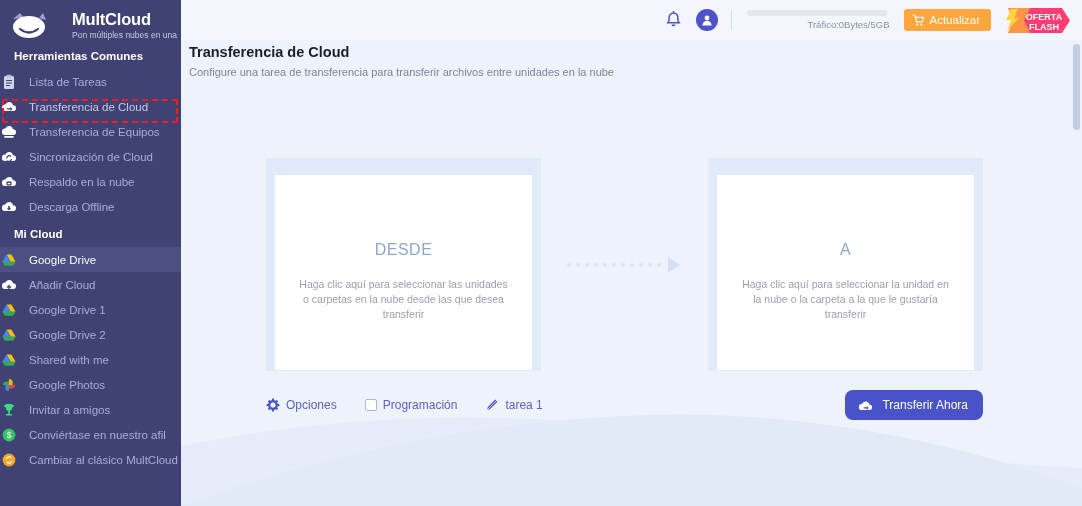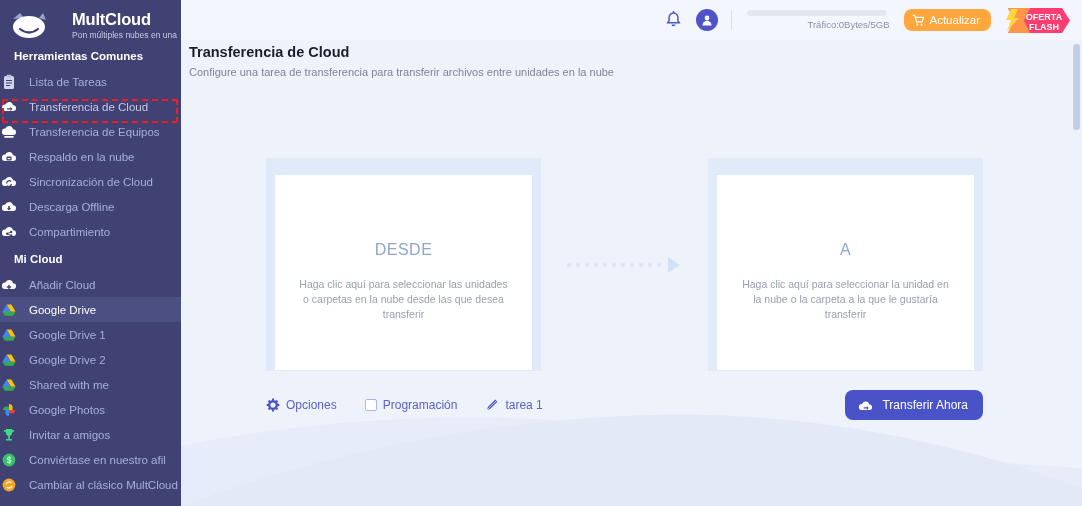--- a/index.html
+++ b/index.html
@@ -73,21 +73,21 @@
   }
   .divider-v { width: 1px; height: 20px; background: #d7dcec; margin: 0 13px; }
   .traffic { width: 145px; text-align: right; }
   .traffic-bar {
     height: 6px; width: 140px; background: #e4e7ef; border-radius: 3px;
     margin: 0 auto 3px;
   }
   .traffic-bar i { display: block; height: 100%; width: 0%; background: #ff9a3c; border-radius: 3px; }
   .traffic-text { font-size: 9.5px; color: #8c90a4; white-space: nowrap; }
   .btn-upgrade {
-    background: #ffa63c; color: #fff; border: none; border-radius: 8px;
+    background: #ffa63c; color: #fff; border: none; border-radius: 3px;
     height: 22px; padding: 0 11px 0 8px;
     font-size: 11.5px; display: flex; align-items: center; cursor: pointer;
     margin-left: 14px; white-space: nowrap;
   }
   .btn-upgrade svg { margin-right: 5px; }
   .flash-badge {
     position: relative; margin-left: 9px; width: 72px; height: 31px; cursor: pointer;
   }
 
   .page-head { position: absolute; top: 44px; left: 8px; }
@@ -203,82 +203,70 @@
             <rect x="4.2" y="13" width="9.6" height="1.7" rx=".8" fill="#ffffff"></rect>
           </svg>
       </span>
       <span class="lbl">Transferencia de Equipos</span>
     </div>
 
     <div class="nav-item">
       <span class="ic">
         <svg width="18" height="18" viewBox="0 0 18 18">
             <path d="M5 13 a3.2 3.2 0 0 1 .3-6.4 A4 4 0 0 1 13 7.2 a2.9 2.9 0 0 1 .2 5.8 Z" fill="#ffffff"></path>
+            <path d="M6.6 10.4 a2.7 2.7 0 0 1 4.6-1.9" stroke="#3f4273" stroke-width="1.3" fill="none"></path>
+            <path d="M11.4 11 a2.7 2.7 0 0 1-4.6 1.6" stroke="#3f4273" stroke-width="1.3" fill="none"></path>
+          </svg>
+      </span>
+      <span class="lbl">Sincronización de Cloud</span>
+    </div>
+
+    <div class="nav-item">
+      <span class="ic">
+        <svg width="18" height="18" viewBox="0 0 18 18">
+            <path d="M5 13 a3.2 3.2 0 0 1 .3-6.4 A4 4 0 0 1 13 7.2 a2.9 2.9 0 0 1 .2 5.8 Z" fill="#ffffff"></path>
             <rect x="6.4" y="8.6" width="5.2" height="4" rx="1" fill="#3f4273"></rect>
             <rect x="7.6" y="10" width="2.8" height="1.2" fill="#ffffff"></rect>
           </svg>
       </span>
       <span class="lbl">Respaldo en la nube</span>
     </div>
 
     <div class="nav-item">
       <span class="ic">
         <svg width="18" height="18" viewBox="0 0 18 18">
             <path d="M5 13 a3.2 3.2 0 0 1 .3-6.4 A4 4 0 0 1 13 7.2 a2.9 2.9 0 0 1 .2 5.8 Z" fill="#ffffff"></path>
-            <path d="M6.6 10.4 a2.7 2.7 0 0 1 4.6-1.9" stroke="#3f4273" stroke-width="1.3" fill="none"></path>
-            <path d="M11.4 11 a2.7 2.7 0 0 1-4.6 1.6" stroke="#3f4273" stroke-width="1.3" fill="none"></path>
-          </svg>
-      </span>
-      <span class="lbl">Sincronización de Cloud</span>
-    </div>
-
-    <div class="nav-item">
-      <span class="ic">
-        <svg width="18" height="18" viewBox="0 0 18 18">
-            <path d="M5 13 a3.2 3.2 0 0 1 .3-6.4 A4 4 0 0 1 13 7.2 a2.9 2.9 0 0 1 .2 5.8 Z" fill="#ffffff"></path>
             <path d="M9 12.6 l-2.2-2.4 h1.4 V8 h1.6 v2.2 h1.4 Z" fill="#3f4273"></path>
           </svg>
       </span>
       <span class="lbl">Descarga Offline</span>
     </div>
 
-    <div class="nav-item">
-      <span class="ic">
-        <svg width="18" height="18" viewBox="0 0 18 18">
-            <path d="M5 13 a3.2 3.2 0 0 1 .3-6.4 A4 4 0 0 1 13 7.2 a2.9 2.9 0 0 1 .2 5.8 Z" fill="#ffffff"></path>
-            <circle cx="11.2" cy="9" r="1.2" fill="#3f4273"></circle>
-            <circle cx="7.2" cy="10.8" r="1.2" fill="#3f4273"></circle>
-            <circle cx="11.2" cy="12.4" r="1.2" fill="#3f4273"></circle>
-            <path d="M7.6 10.4 L10.6 9.2 M7.6 11.3 L10.6 12.2" stroke="#3f4273" stroke-width=".9"></path>
-          </svg>
-      </span>
-      <span class="lbl">Compartimiento</span>
-    </div>
 
     <div class="section-title">Mi Cloud</div>
-
-    <div class="nav-item">
-      <span class="ic">
-        <svg width="18" height="18" viewBox="0 0 18 18">
-            <path d="M5 13 a3.2 3.2 0 0 1 .3-6.4 A4 4 0 0 1 13 7.2 a2.9 2.9 0 0 1 .2 5.8 Z" fill="#ffffff"></path>
-            <path d="M8.3 8.8 h1.4 v1.5 h1.5 v1.4 h-1.5 v1.5 h-1.4 v-1.5 h-1.5 v-1.4 h1.5 Z" fill="#3f4273"></path>
-          </svg>
-      </span>
-      <span class="lbl">Añadir Cloud</span>
-    </div>
 
     <div class="nav-item active-cloud">
       <span class="ic">
         <svg width="18" height="18" viewBox="0 0 18 18">
             <path d="M6.6 3.4 L11.4 3.4 L15.6 10.8 L10.8 10.8 Z" fill="#ffc107"></path>
             <path d="M6.6 3.4 L10.8 10.8 L8.4 14.8 L2.4 10.8 Z" fill="#4285f4"></path>
             <path d="M2.4 10.8 L15.6 10.8 L13.2 14.8 L4.8 14.8 Z" fill="#34a853"></path>
           </svg>
       </span>
       <span class="lbl">Google Drive</span>
+    </div>
+
+    <div class="nav-item">
+      <span class="ic">
+        <svg width="18" height="18" viewBox="0 0 18 18">
+            <path d="M5 13 a3.2 3.2 0 0 1 .3-6.4 A4 4 0 0 1 13 7.2 a2.9 2.9 0 0 1 .2 5.8 Z" fill="#ffffff"></path>
+            <path d="M8.3 8.8 h1.4 v1.5 h1.5 v1.4 h-1.5 v1.5 h-1.4 v-1.5 h-1.5 v-1.4 h1.5 Z" fill="#3f4273"></path>
+          </svg>
+      </span>
+      <span class="lbl">Añadir Cloud</span>
     </div>
 
     <div class="nav-item">
       <span class="ic">
         <svg width="18" height="18" viewBox="0 0 18 18">
             <path d="M6.6 3.4 L11.4 3.4 L15.6 10.8 L10.8 10.8 Z" fill="#ffc107"></path>
             <path d="M6.6 3.4 L10.8 10.8 L8.4 14.8 L2.4 10.8 Z" fill="#4285f4"></path>
             <path d="M2.4 10.8 L15.6 10.8 L13.2 14.8 L4.8 14.8 Z" fill="#34a853"></path>
           </svg>
       </span>

